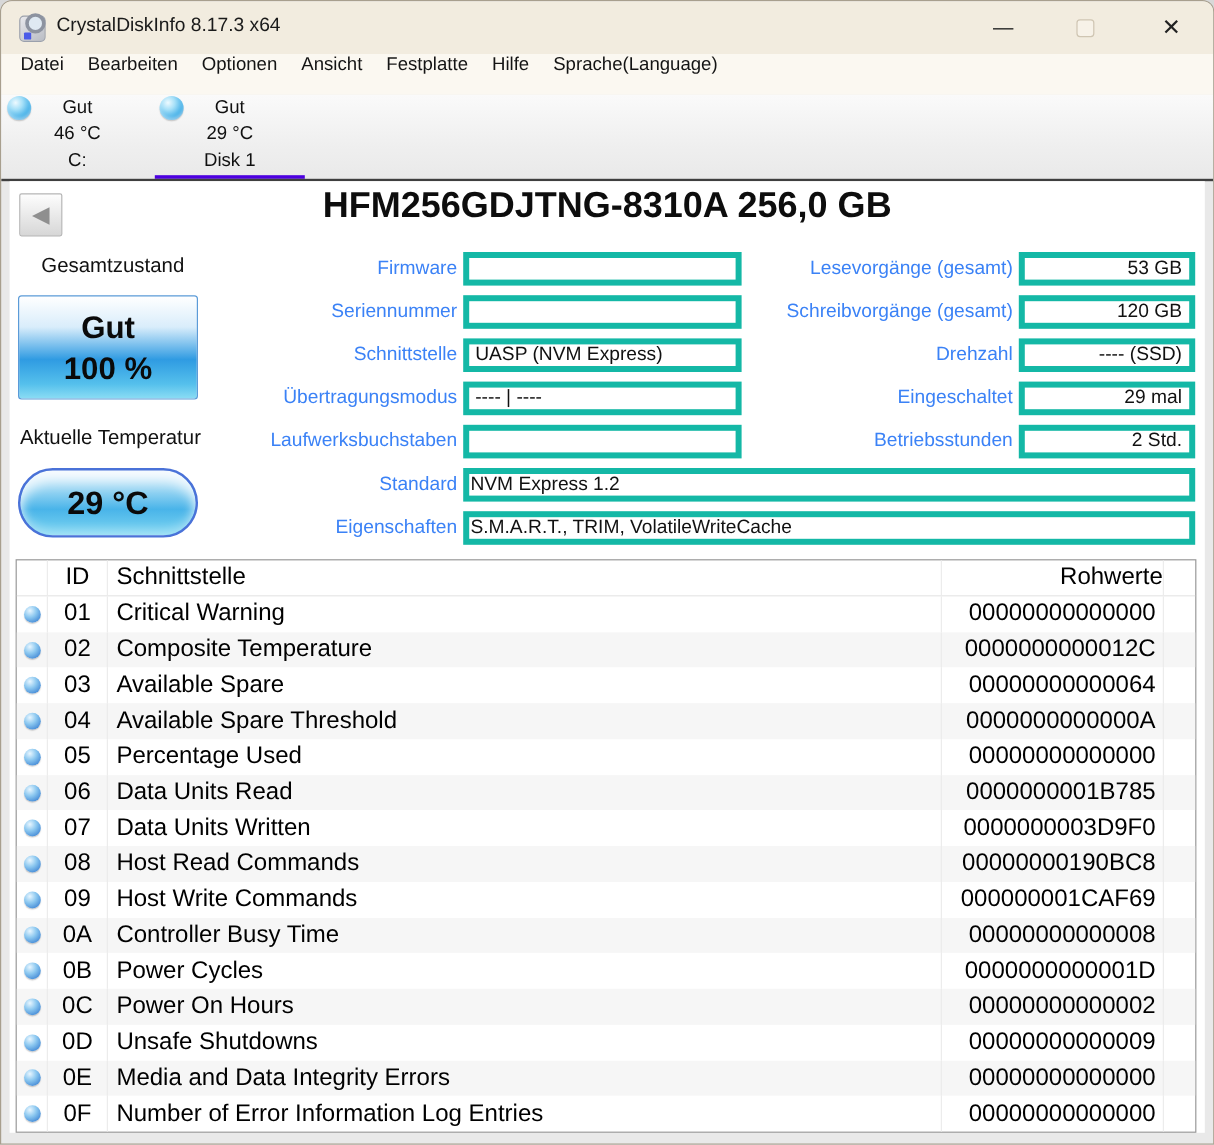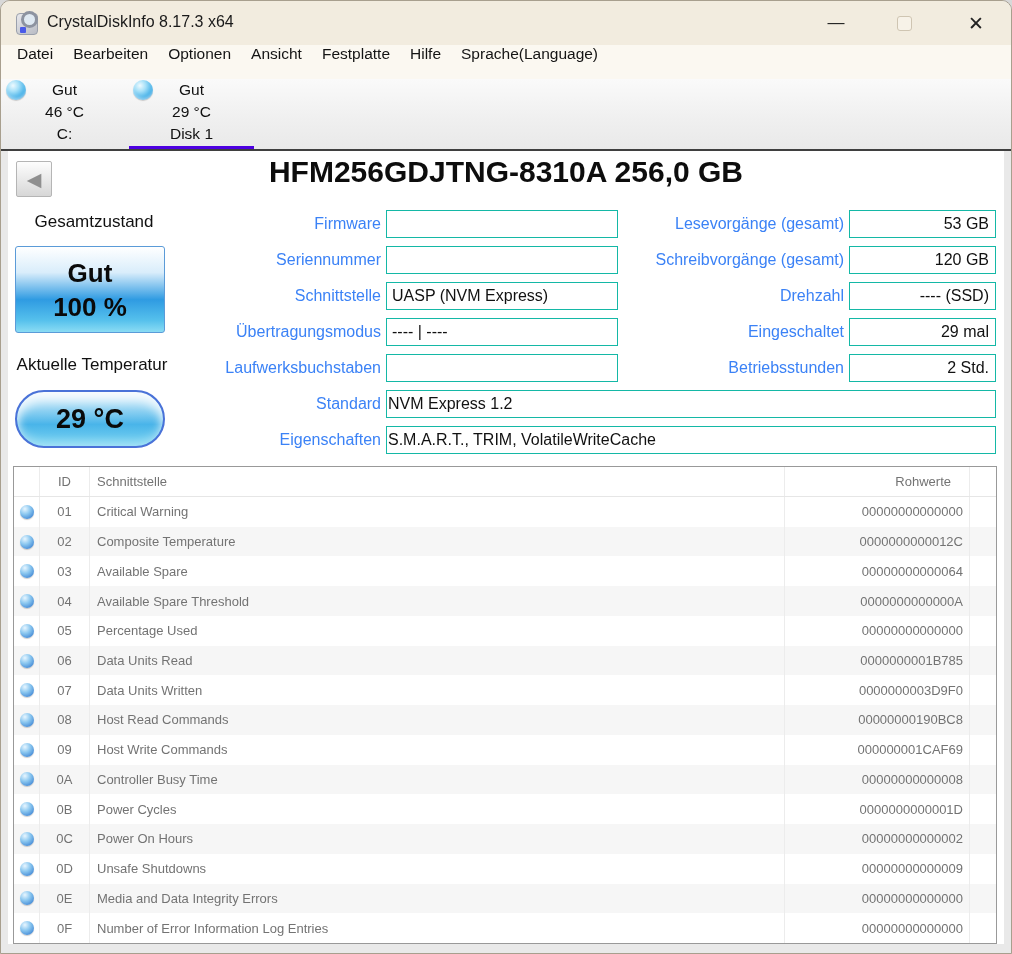--- a/index.html
+++ b/index.html
@@ -58,40 +58,40 @@
   .temp-pill{position:absolute;left:7px;top:239px;width:150px;height:58px;border:2px solid #4a72d8;border-radius:30px;
     background:linear-gradient(180deg,#dff0fc 0%,#9fd8f4 28%,#49b4e9 60%,#7cd6f2 100%);
     box-shadow:inset 0 9px 10px rgba(255,255,255,.75),inset 0 -5px 8px rgba(255,255,255,.3);
     display:flex;align-items:center;justify-content:center;box-sizing:border-box;}
   .temp-value{font-size:27px;font-weight:bold;color:#0a0a0a;}
   
   .f-label{position:absolute;height:28px;display:flex;align-items:center;justify-content:flex-end;
     font-size:16px;color:#3b82f6;white-space:nowrap;overflow:hidden;}
   .lab-left{left:150px;width:223px;}
   .lab-right{left:640px;width:196px;}
-  .f-box{position:absolute;height:28px;border:1px solid #14b8a6;background:#fff;box-sizing:border-box;
+  .f-box{position:absolute;height:28px;border:5px solid #14b8a6;background:#fff;box-sizing:border-box;
     font-size:16px;color:#111;display:flex;align-items:center;white-space:nowrap;overflow:hidden;}
   .box-left{left:378px;width:232px;padding:0 5px;}
   .box-wide{left:378px;width:610px;padding:0 1px;}
   .box-right{left:841px;width:147px;padding:0 6px;justify-content:flex-end;}
   
   .stable{position:absolute;left:5px;top:315px;width:984px;height:478px;border:1px solid #999;background:#fff;
-    box-sizing:border-box;display:grid;grid-template-rows:30px repeat(15,1fr);font-size:13px;color:#737373;}
+    box-sizing:border-box;display:grid;grid-template-rows:30px repeat(15,1fr);font-size:20px;color:#000000;}
   .thead,.trow{display:grid;grid-template-columns:26px 50px 695px 185px 1fr;align-items:center;}
   .thead{border-bottom:1px solid #e6e6e6;}
   .trow.alt{background:#f6f6f6;}
   .cell{height:100%;display:flex;align-items:center;box-sizing:border-box;border-right:1px solid #ececec;}
   .c-fill{border-right:none;}
   .c-id{justify-content:center;}
   .c-name{padding-left:7px;}
   .c-raw{justify-content:flex-end;padding-right:6px;}
   .c-status{justify-content:center;}
   .h-id{justify-content:center;}
   .h-name{padding-left:7px;}
-  .h-raw{justify-content:flex-end;padding-right:18px;}
+  .h-raw{justify-content:flex-end;padding-right:0;}
   .orb-sm{width:14px;height:14px;border-radius:50%;
     background:radial-gradient(circle at 35% 28%,#e8f6ff 0%,#8cc8f0 40%,#4a8fd8 78%,#3a6cc0 100%);
     box-shadow:0 1px 1px rgba(0,0,0,.2);}
 </style>
 </head>
 <body>
 
 <div class="window">
 
   <div class="titlebar">

